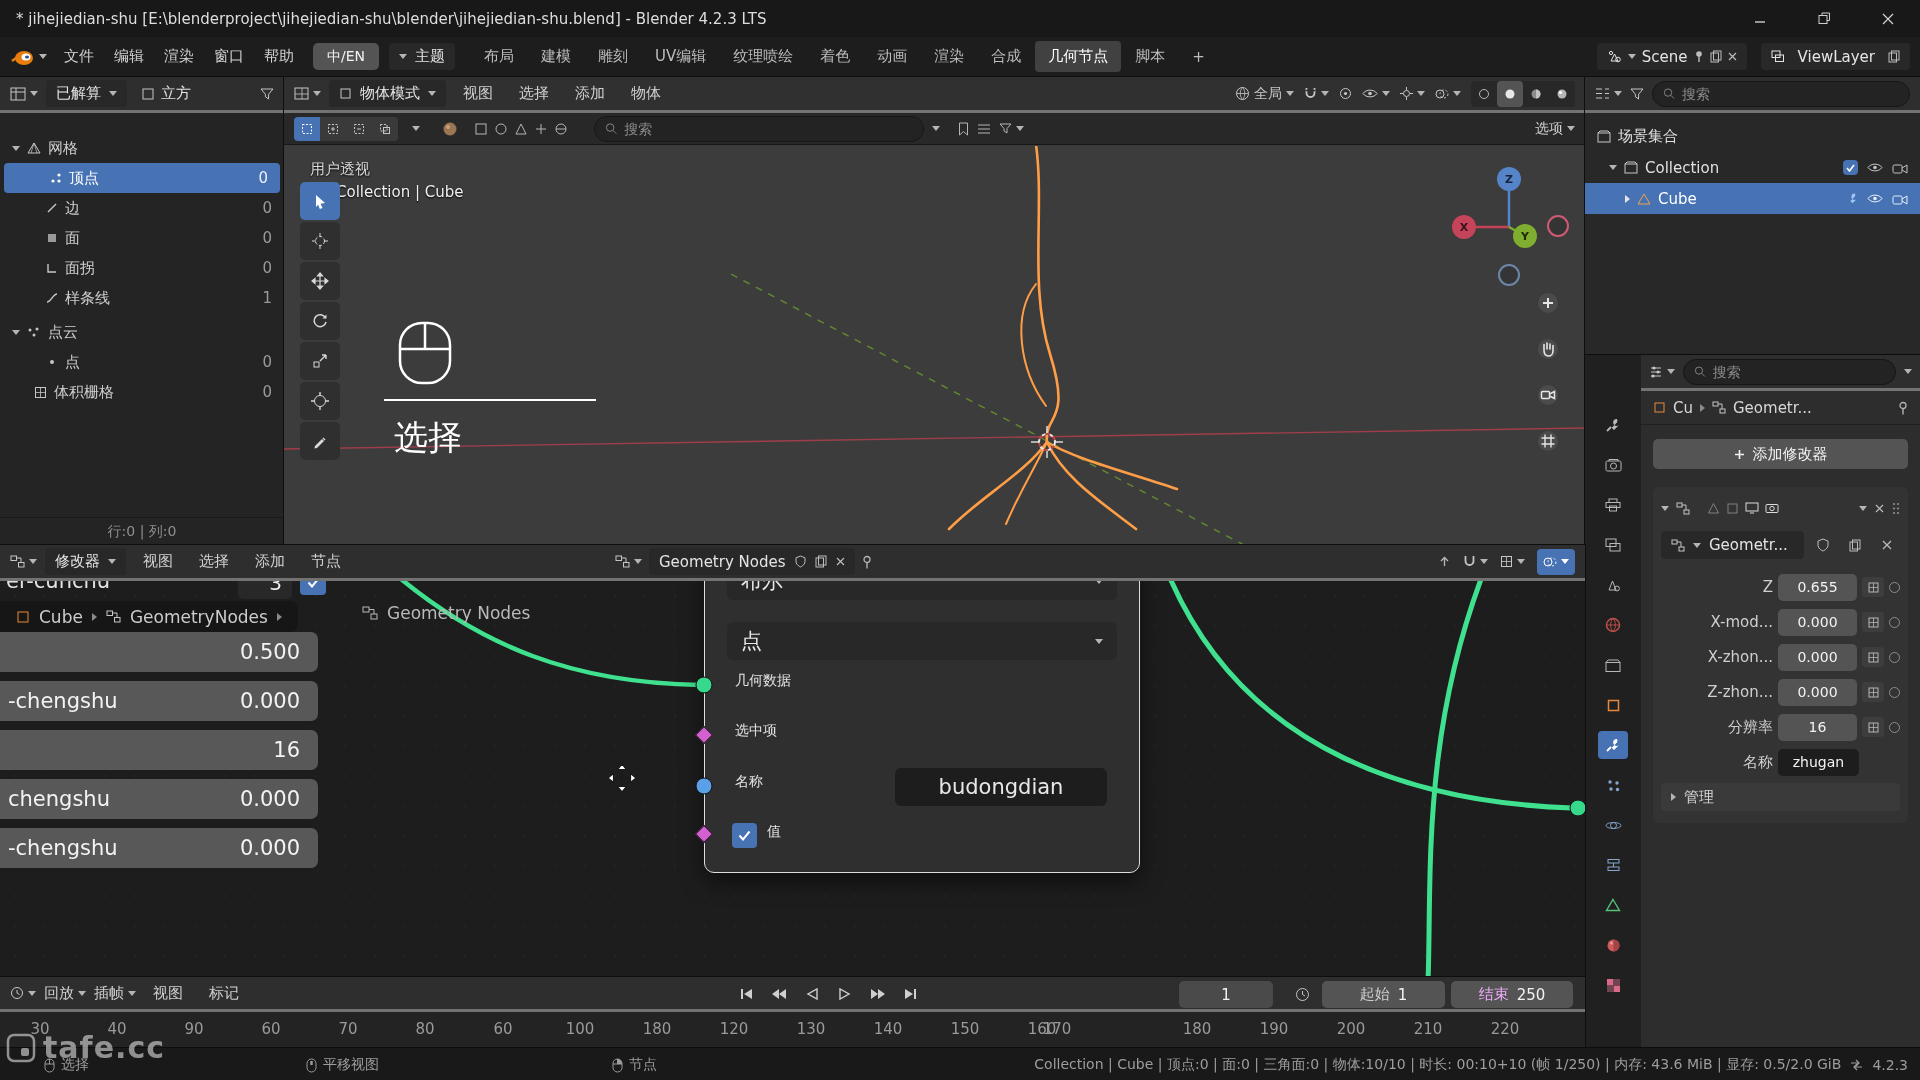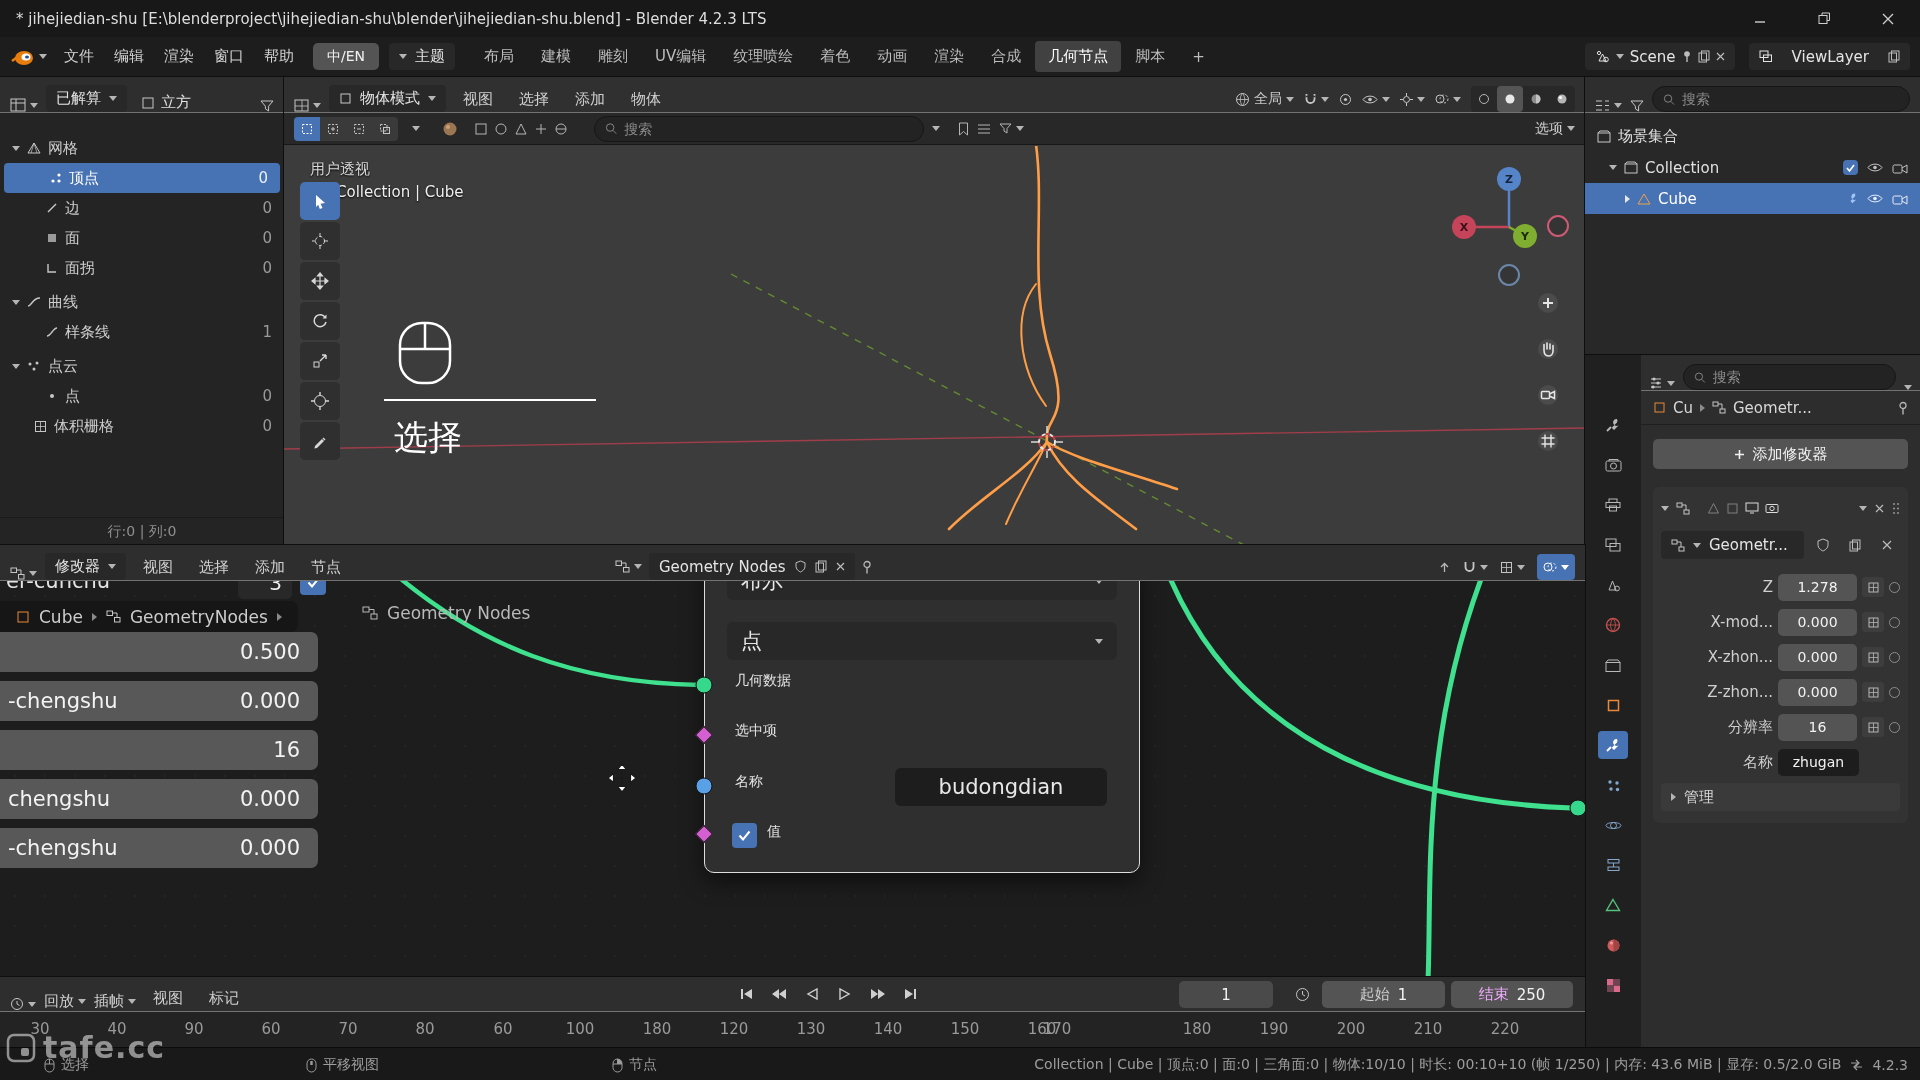--- a/index.html
+++ b/index.html
@@ -4,21 +4,21 @@
 <style>
 *{margin:0;padding:0;box-sizing:border-box}
 body{background:#000;font-family:"DejaVu Sans","Liberation Sans",sans-serif}
 #app{position:relative;width:1920px;height:1080px;background:#161616;overflow:hidden;color:#d6d6d6;font-size:15px}
 .p{position:absolute}
 .flex{display:flex;align-items:center}
 svg{display:block}
 .car{width:0;height:0;border-left:4.5px solid transparent;border-right:4.5px solid transparent;border-top:5.5px solid #b5b5b5;display:inline-block;flex:none}
 .carr{width:0;height:0;border-top:4.5px solid transparent;border-bottom:4.5px solid transparent;border-left:5.5px solid #b5b5b5;display:inline-block;flex:none}
 .ed{position:absolute;background:#262626;outline:1px solid #0e0e0e}
-.edhead{height:36px;background:#2e2e2e;display:flex;align-items:flex-end;padding:0 10px;gap:8px;border-bottom:1px solid #737373}
+.edhead{height:36px;background:#2e2e2e;display:flex;align-items:center;padding:0 10px;gap:8px;border-bottom:3px solid #737373}
 .menuitem{padding:3px 9px;color:#d0d0d0;border-radius:4px;white-space:nowrap}
 .dd{background:#282828;border-radius:4px;height:27px;display:inline-flex;align-items:center;gap:8px;padding:0 10px;color:#e4e4e4;white-space:nowrap}
 .icobtn{display:inline-flex;align-items:center;gap:4px;color:#c6c6c6}
 .fld{background:#545454;border-radius:5px;color:#f2f2f2;display:flex;align-items:center;justify-content:center}
 .search{background:#232323;border:1px solid #161616;border-radius:13px;height:26px;display:flex;align-items:center;gap:7px;padding:0 10px;color:#8a8a8a}
 .search input{background:transparent;border:none;outline:none;color:#d6d6d6;font-size:14px;width:100%;font-family:inherit}
 .search input::placeholder{color:#8a8a8a}
 .tab{padding:6px 13px;color:#bdbdbd;border-radius:4px;white-space:nowrap}
 .tab.active{background:#414141;color:#fff}
 .srow{height:30px;display:flex;align-items:center;gap:7px;padding:0 12px;color:#cecece}
@@ -122,21 +122,21 @@
             <path d="M5 6v6" stroke="#bdbdbd" stroke-width="1.4"></path>
           </svg>
       <svg width="12" height="13" viewBox="0 0 12 13" fill="none">
             <rect x="1" y="3" width="7.5" height="9" stroke="#bdbdbd"></rect>
             <rect x="3.5" y="1" width="7.5" height="9" stroke="#bdbdbd"></rect>
           </svg>
       <svg width="9" height="9" viewBox="0 0 9 9">
             <path d="M1 1l7 7M8 1L1 8" stroke="#bdbdbd" stroke-width="1.2"></path>
           </svg>
     </span>
-    <span class="dd" style="gap:19px">
+    <span class="dd" style="gap:13px">
       <svg width="14" height="13" viewBox="0 0 14 13" fill="none">
             <rect x="1" y="1" width="8" height="6.5" stroke="currentColor"></rect>
             <rect x="4.5" y="5" width="8" height="6.5" stroke="currentColor"></rect>
           </svg>
       <span>ViewLayer</span>
       <svg width="12" height="13" viewBox="0 0 12 13" fill="none">
             <rect x="1" y="3" width="7.5" height="9" stroke="#bdbdbd"></rect>
             <rect x="3.5" y="1" width="7.5" height="9" stroke="#bdbdbd"></rect>
           </svg>
     </span>
@@ -197,27 +197,20 @@
           </svg>
           <span>面</span>
           <span class="cnt">0</span>
         </div>
     <div class="srow child">
           <svg width="12" height="12" viewBox="0 0 12 12" fill="none">
             <path d="M2 2v8h8" stroke="#c6c6c6" stroke-width="1.4"></path>
           </svg>
           <span>面拐</span>
           <span class="cnt">0</span>
-        </div>
-    <div class="srow" style="margin-top:4px">
-          <span class="car"></span>
-          <svg width="14" height="12" viewBox="0 0 14 12" fill="none">
-            <path d="M1 10C5 10 5 2 13 2" stroke="#c6c6c6" stroke-width="1.4"></path>
-          </svg>
-          <span>曲线</span>
         </div>
     <div class="srow child">
           <svg width="12" height="12" viewBox="0 0 12 12" fill="none">
             <path d="M1 10C5 10 7 2 11 2" stroke="#c6c6c6" stroke-width="1.4"></path>
           </svg>
           <span>样条线</span>
           <span class="cnt">1</span>
         </div>
     <div class="srow" style="margin-top:4px">
           <span class="car"></span>
@@ -798,21 +791,21 @@
                 </svg>
               </span>
           <span class="mbtn">
                 <svg width="10" height="10" viewBox="0 0 10 10">
                   <path d="M1 1l8 8M9 1L1 9" stroke="#bdbdbd" stroke-width="1.2"></path>
                 </svg>
               </span>
         </div>
         <div class="prow">
               <span class="lab">Z</span>
-              <span class="fld">1.278</span>
+              <span class="fld">0.655</span>
               <span class="gridbtn">
                 <svg width="11" height="11" viewBox="0 0 11 11" fill="none">
                   <rect x="1" y="1" width="9" height="9" stroke="currentColor"></rect>
                   <path d="M1 5.5h9M5.5 1v9" stroke="currentColor" stroke-width=".8"></path>
                 </svg>
               </span>
               <span class="dot"></span>
             </div>
         <div class="prow">
               <span class="lab">X-mod...</span>

